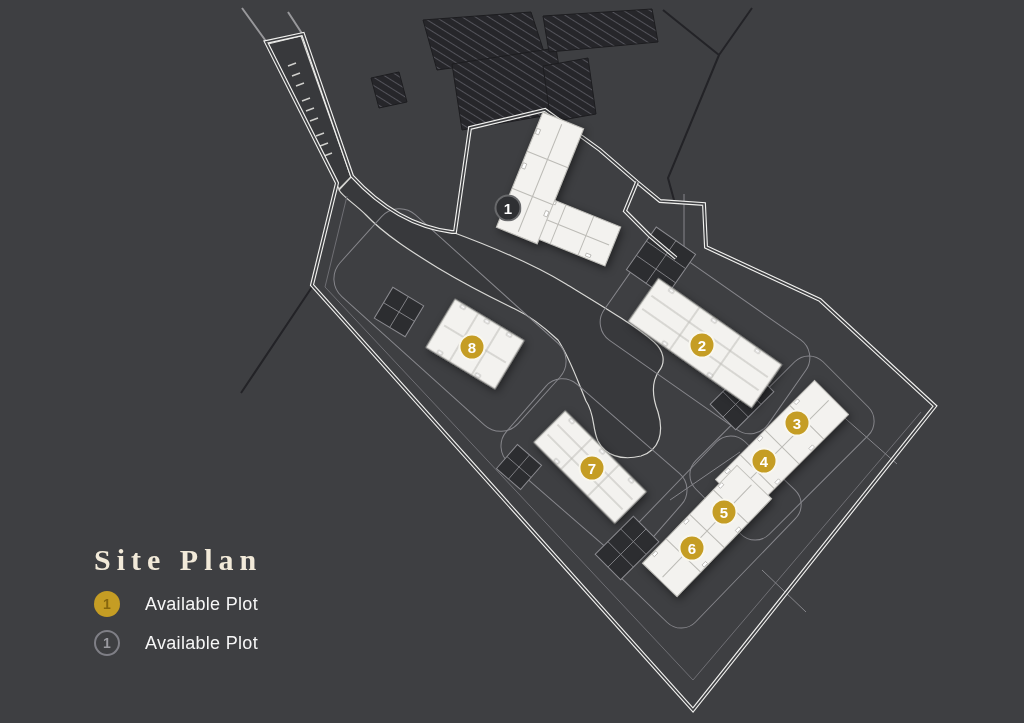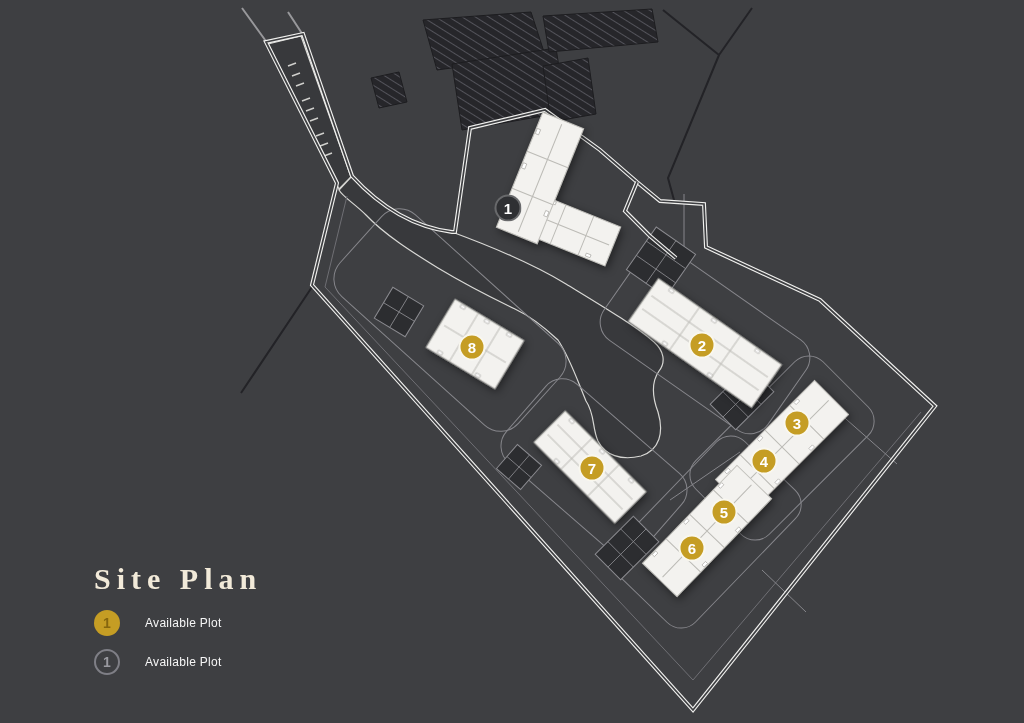--- a/index.html
+++ b/index.html
@@ -26,29 +26,29 @@
   .pgrid{stroke:#8a8a8f;stroke-width:.8;fill:none;}
   .tick{stroke:#cfcfcc;stroke-width:1.5;}
 
   #plot-markers{position:absolute;left:0;top:0;width:100%;height:100%;pointer-events:none;}
   .plot-marker{position:absolute;width:27px;height:27px;border-radius:50%;
     transform:translate(-50%,-50%);display:flex;align-items:center;justify-content:center;
     font-weight:bold;font-size:15px;color:#fff;box-sizing:border-box;pointer-events:auto;cursor:pointer;}
   .plot-marker.available{background:var(--c-gold);border:2px solid rgba(252,252,250,.95);}
   .plot-marker.reserved{background:var(--c-reserved);border:2px solid rgba(255,255,255,.28);}
 
-  .legend{position:absolute;left:94px;top:562px;}
+  .legend{position:absolute;left:94px;top:543px;}
   .legend h1{margin:0 0 14px 0;font-family:"Liberation Serif",serif;font-weight:700;
     font-size:30px;letter-spacing:6px;color:var(--c-title);}
   .legend-row{display:flex;align-items:center;gap:25px;margin-bottom:13px;}
   .lmark{width:26px;height:26px;border-radius:50%;display:flex;align-items:center;
     justify-content:center;font-weight:bold;font-size:14px;box-sizing:border-box;}
   .lmark.available{background:var(--c-gold);color:#85660e;}
   .lmark.reserved{background:transparent;border:2px solid #7f7f86;color:#9a9aa0;}
-  .llabel{font-size:12px;color:var(--c-label);letter-spacing:.3px;}
+  .llabel{font-size:18px;color:var(--c-label);letter-spacing:.3px;}
 </style>
 </head>
 <body>
 
 <div class="stage">
 
   <svg width="1024" height="723" viewBox="0 0 1024 723">
     <defs>
       <pattern id="hatch" width="7" height="7" patternUnits="userSpaceOnUse" patternTransform="rotate(32)">
         <rect width="7" height="7" fill="#26262a"></rect>

